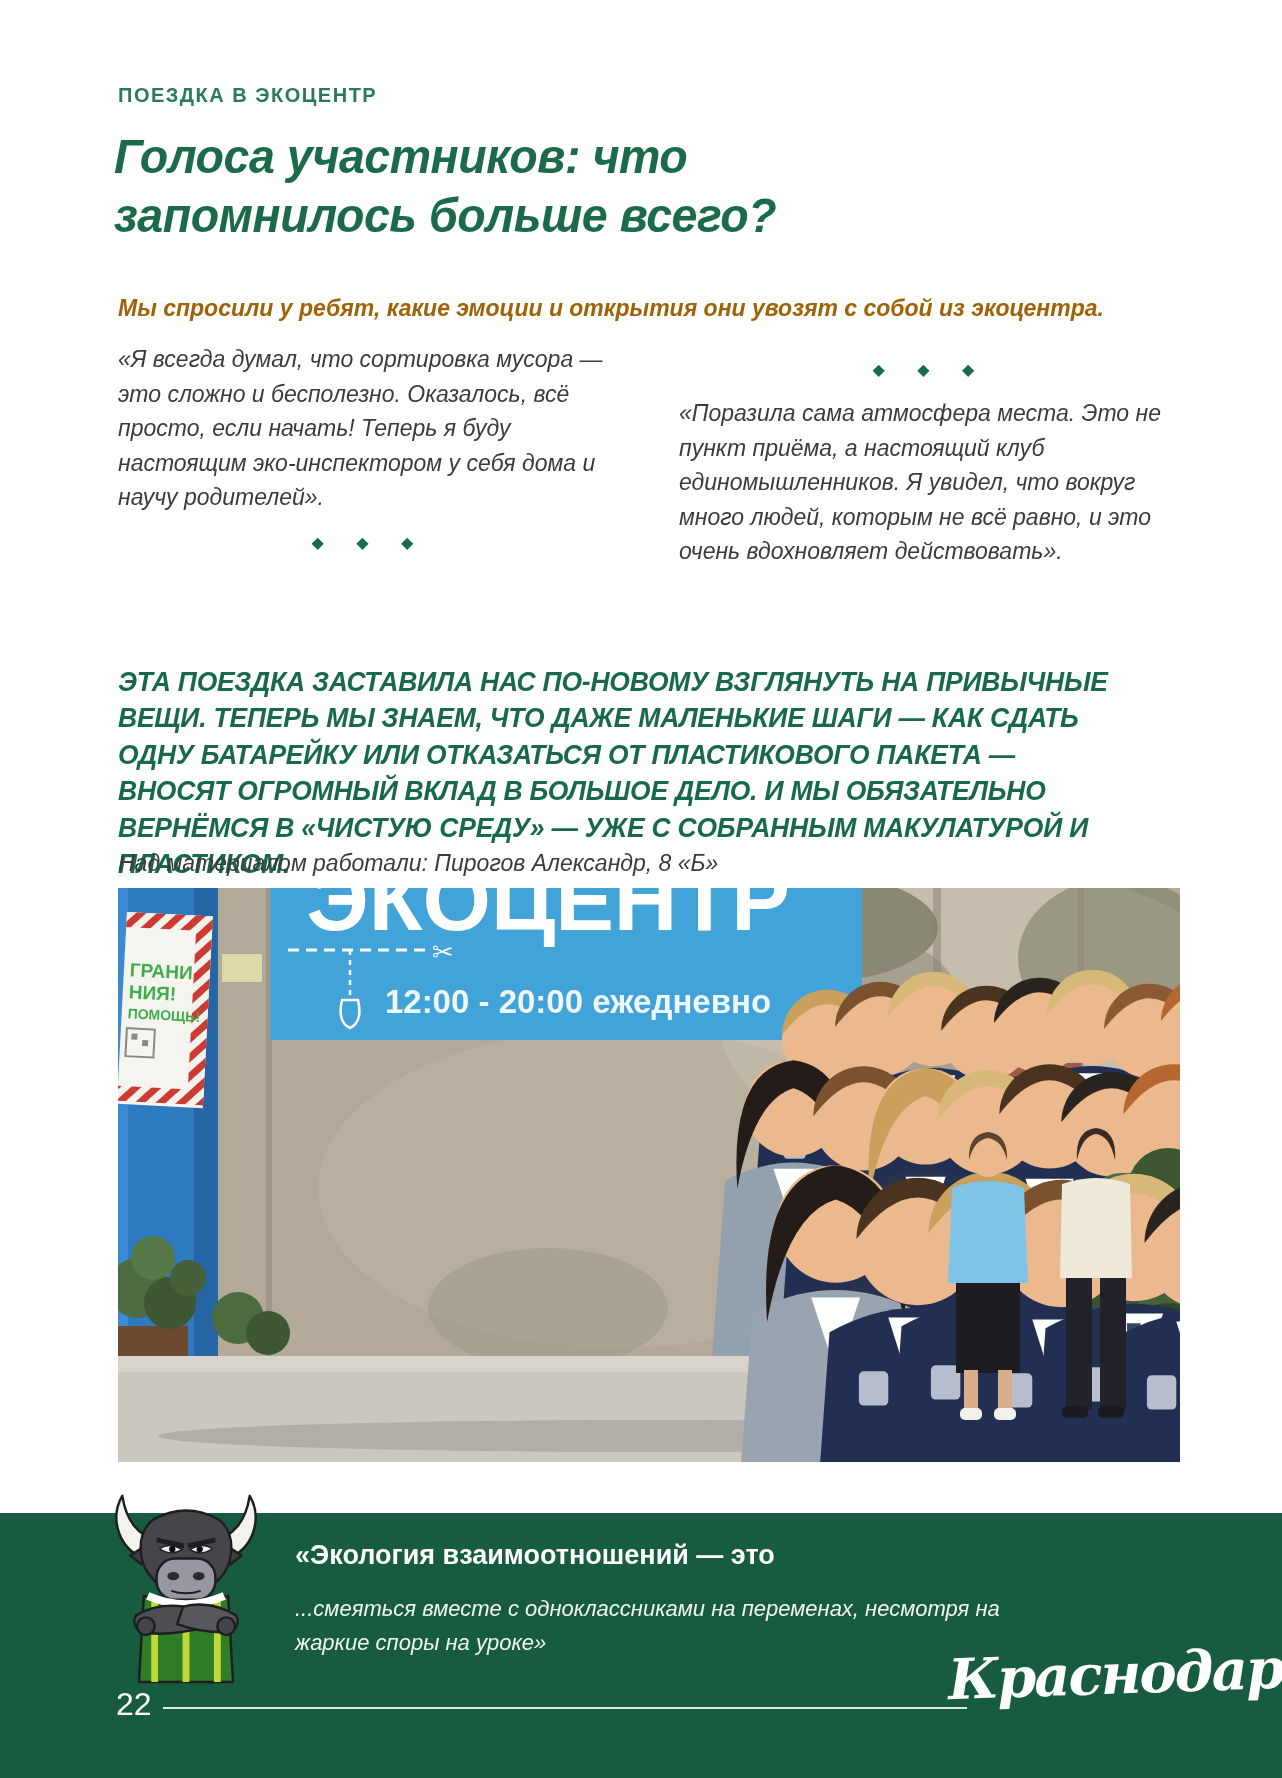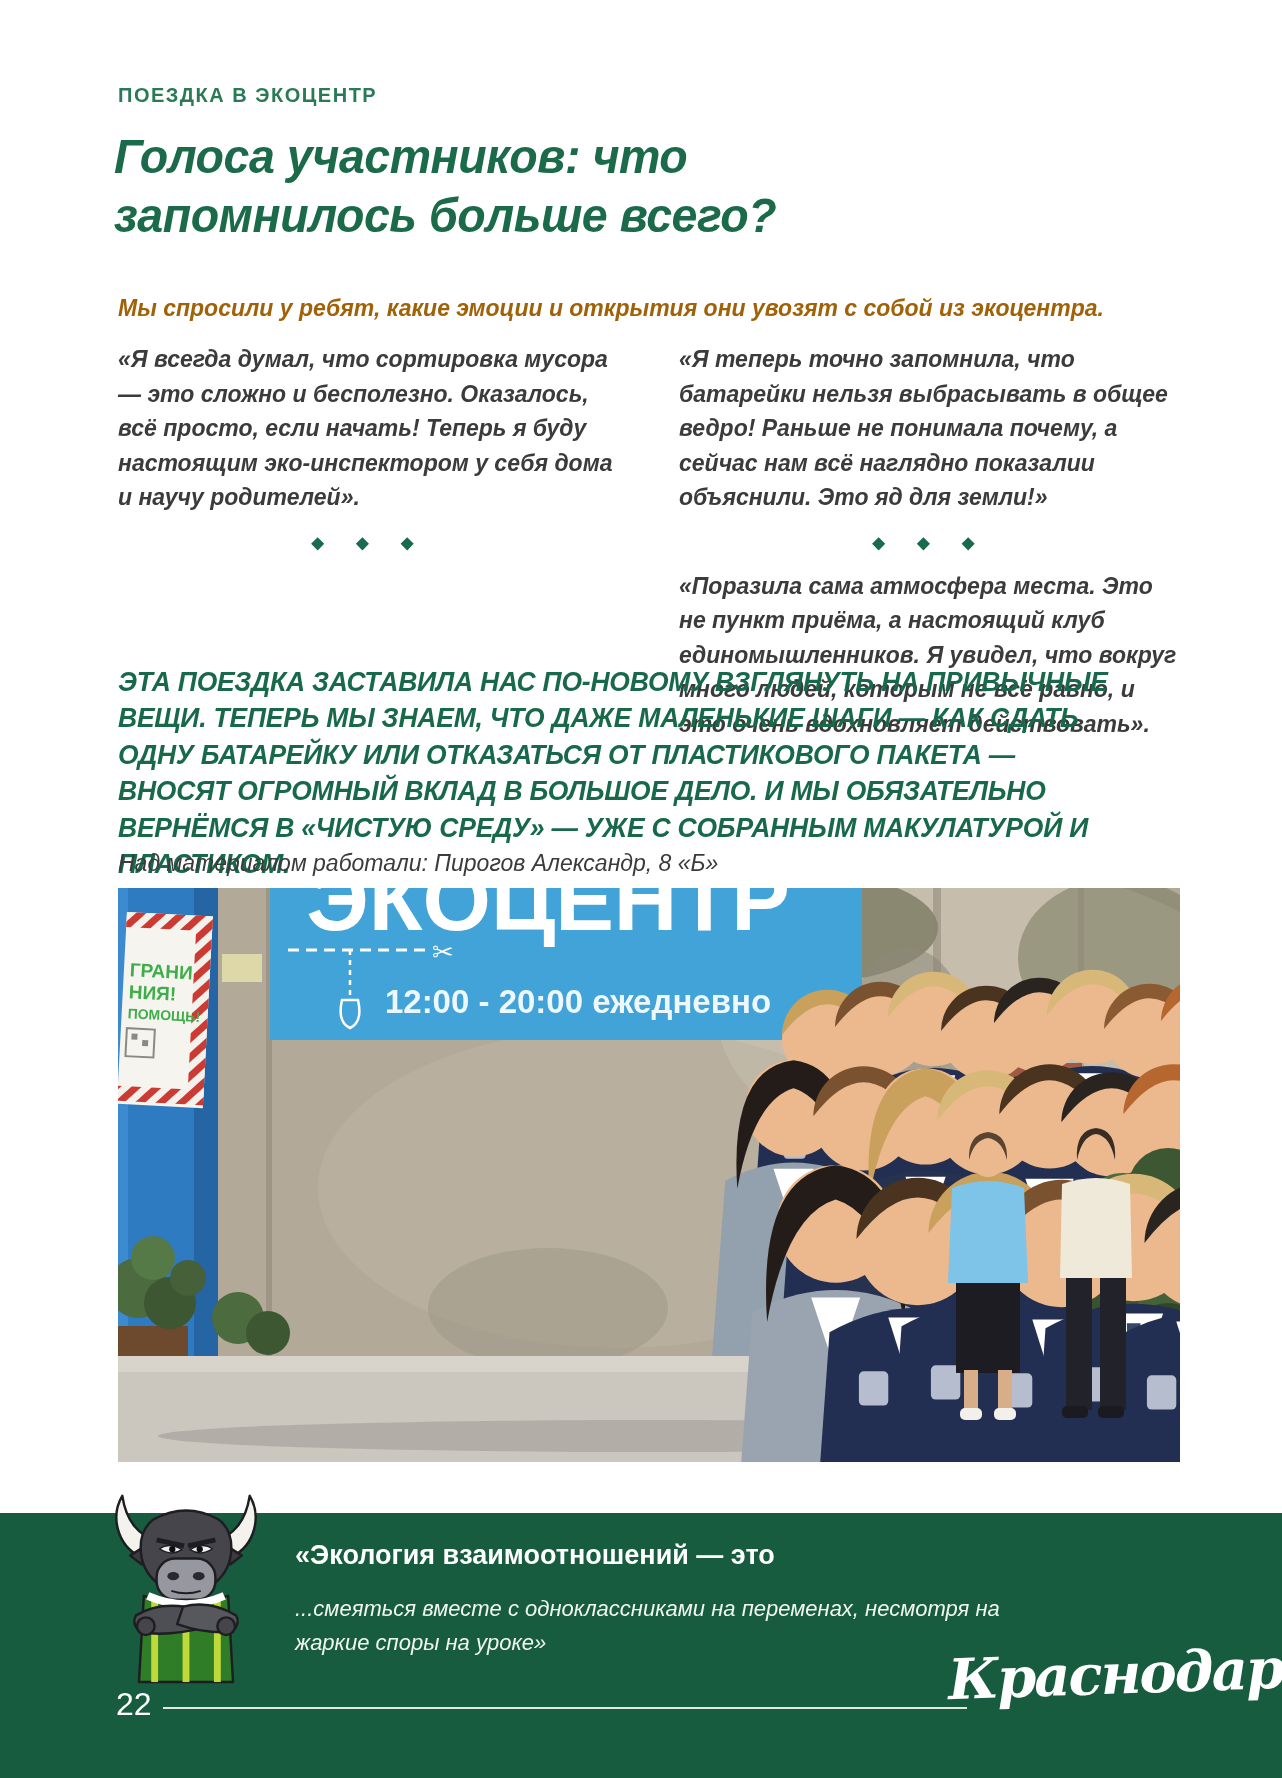--- a/index.html
+++ b/index.html
@@ -17,21 +17,21 @@
   .title{
     left:114px;top:128px;width:880px;font-size:48px;line-height:1.22;
     font-weight:700;font-style:italic;color:#1b6b4b;letter-spacing:-0.5px;
     transform:scaleX(.97);transform-origin:left top;
   }
   .lead{
     left:118px;top:295px;width:1040px;font-size:23px;font-style:italic;
     font-weight:600;color:#a16207;
   }
   .columns{
-    left:118px;top:342px;width:1064px;display:flex;gap:58px;font-weight:bold;
+    left:118px;top:342px;width:1064px;display:flex;gap:58px;
   }
   .col{width:503px;font-size:23px;font-style:italic;color:#3b3b3b;line-height:1.5;}
   .quote{margin:0 0 10px 0;}
   .sep{
     text-align:center;color:#1a6b4b;font-size:16px;letter-spacing:14px;
     margin:16px 0 14px 0;font-style:normal;
   }
   .highlight{
     left:118px;top:664px;width:1020px;font-size:27px;font-weight:700;
     font-style:italic;color:#17694a;line-height:1.35;letter-spacing:-0.2px;
@@ -75,21 +75,20 @@
 <h1 class="abs title" style="margin:0">Голоса участников: что запомнилось больше всего?</h1>
 
 <div class="abs lead">Мы спросили у ребят, какие эмоции и открытия они увозят с собой из экоцентра.</div>
 
 <div class="abs columns">
   <div class="col">
     <p class="quote">«Я всегда думал, что сортировка мусора — это сложно и бесполезно. Оказалось, всё просто, если начать! Теперь я буду настоящим эко-инспектором у себя дома и научу родителей».</p>
     <div class="sep">◆ ◆ ◆</div>
   </div>
   <div class="col">
-    <p class="quote">«Я теперь точно запомнила, что батарейки нельзя выбрасывать в общее ведро! Раньше не понимала почему, а сейчас нам всё наглядно показалии объяснили. Это яд для земли!»</p>
     <div class="sep">◆ ◆ ◆</div>
     <p class="quote">«Поразила сама атмосфера места. Это не пункт приёма, а настоящий клуб единомышленников. Я увидел, что вокруг много людей, которым не всё равно, и это очень вдохновляет действовать».</p>
   </div>
 </div>
 
 <div class="abs highlight">ЭТА ПОЕЗДКА ЗАСТАВИЛА НАС ПО-НОВОМУ ВЗГЛЯНУТЬ НА ПРИВЫЧНЫЕ ВЕЩИ. ТЕПЕРЬ МЫ ЗНАЕМ, ЧТО ДАЖЕ МАЛЕНЬКИЕ ШАГИ — КАК СДАТЬ ОДНУ БАТАРЕЙКУ ИЛИ ОТКАЗАТЬСЯ ОТ ПЛАСТИКОВОГО ПАКЕТА — ВНОСЯТ ОГРОМНЫЙ ВКЛАД В БОЛЬШОЕ ДЕЛО. И МЫ ОБЯЗАТЕЛЬНО ВЕРНЁМСЯ В «ЧИСТУЮ СРЕДУ» — УЖЕ С СОБРАННЫМ МАКУЛАТУРОЙ И ПЛАСТИКОМ.</div>
 
 <div class="abs credit">Над материалом работали: Пирогов Александр, 8 «Б»</div>
 
 <div class="abs photo">

